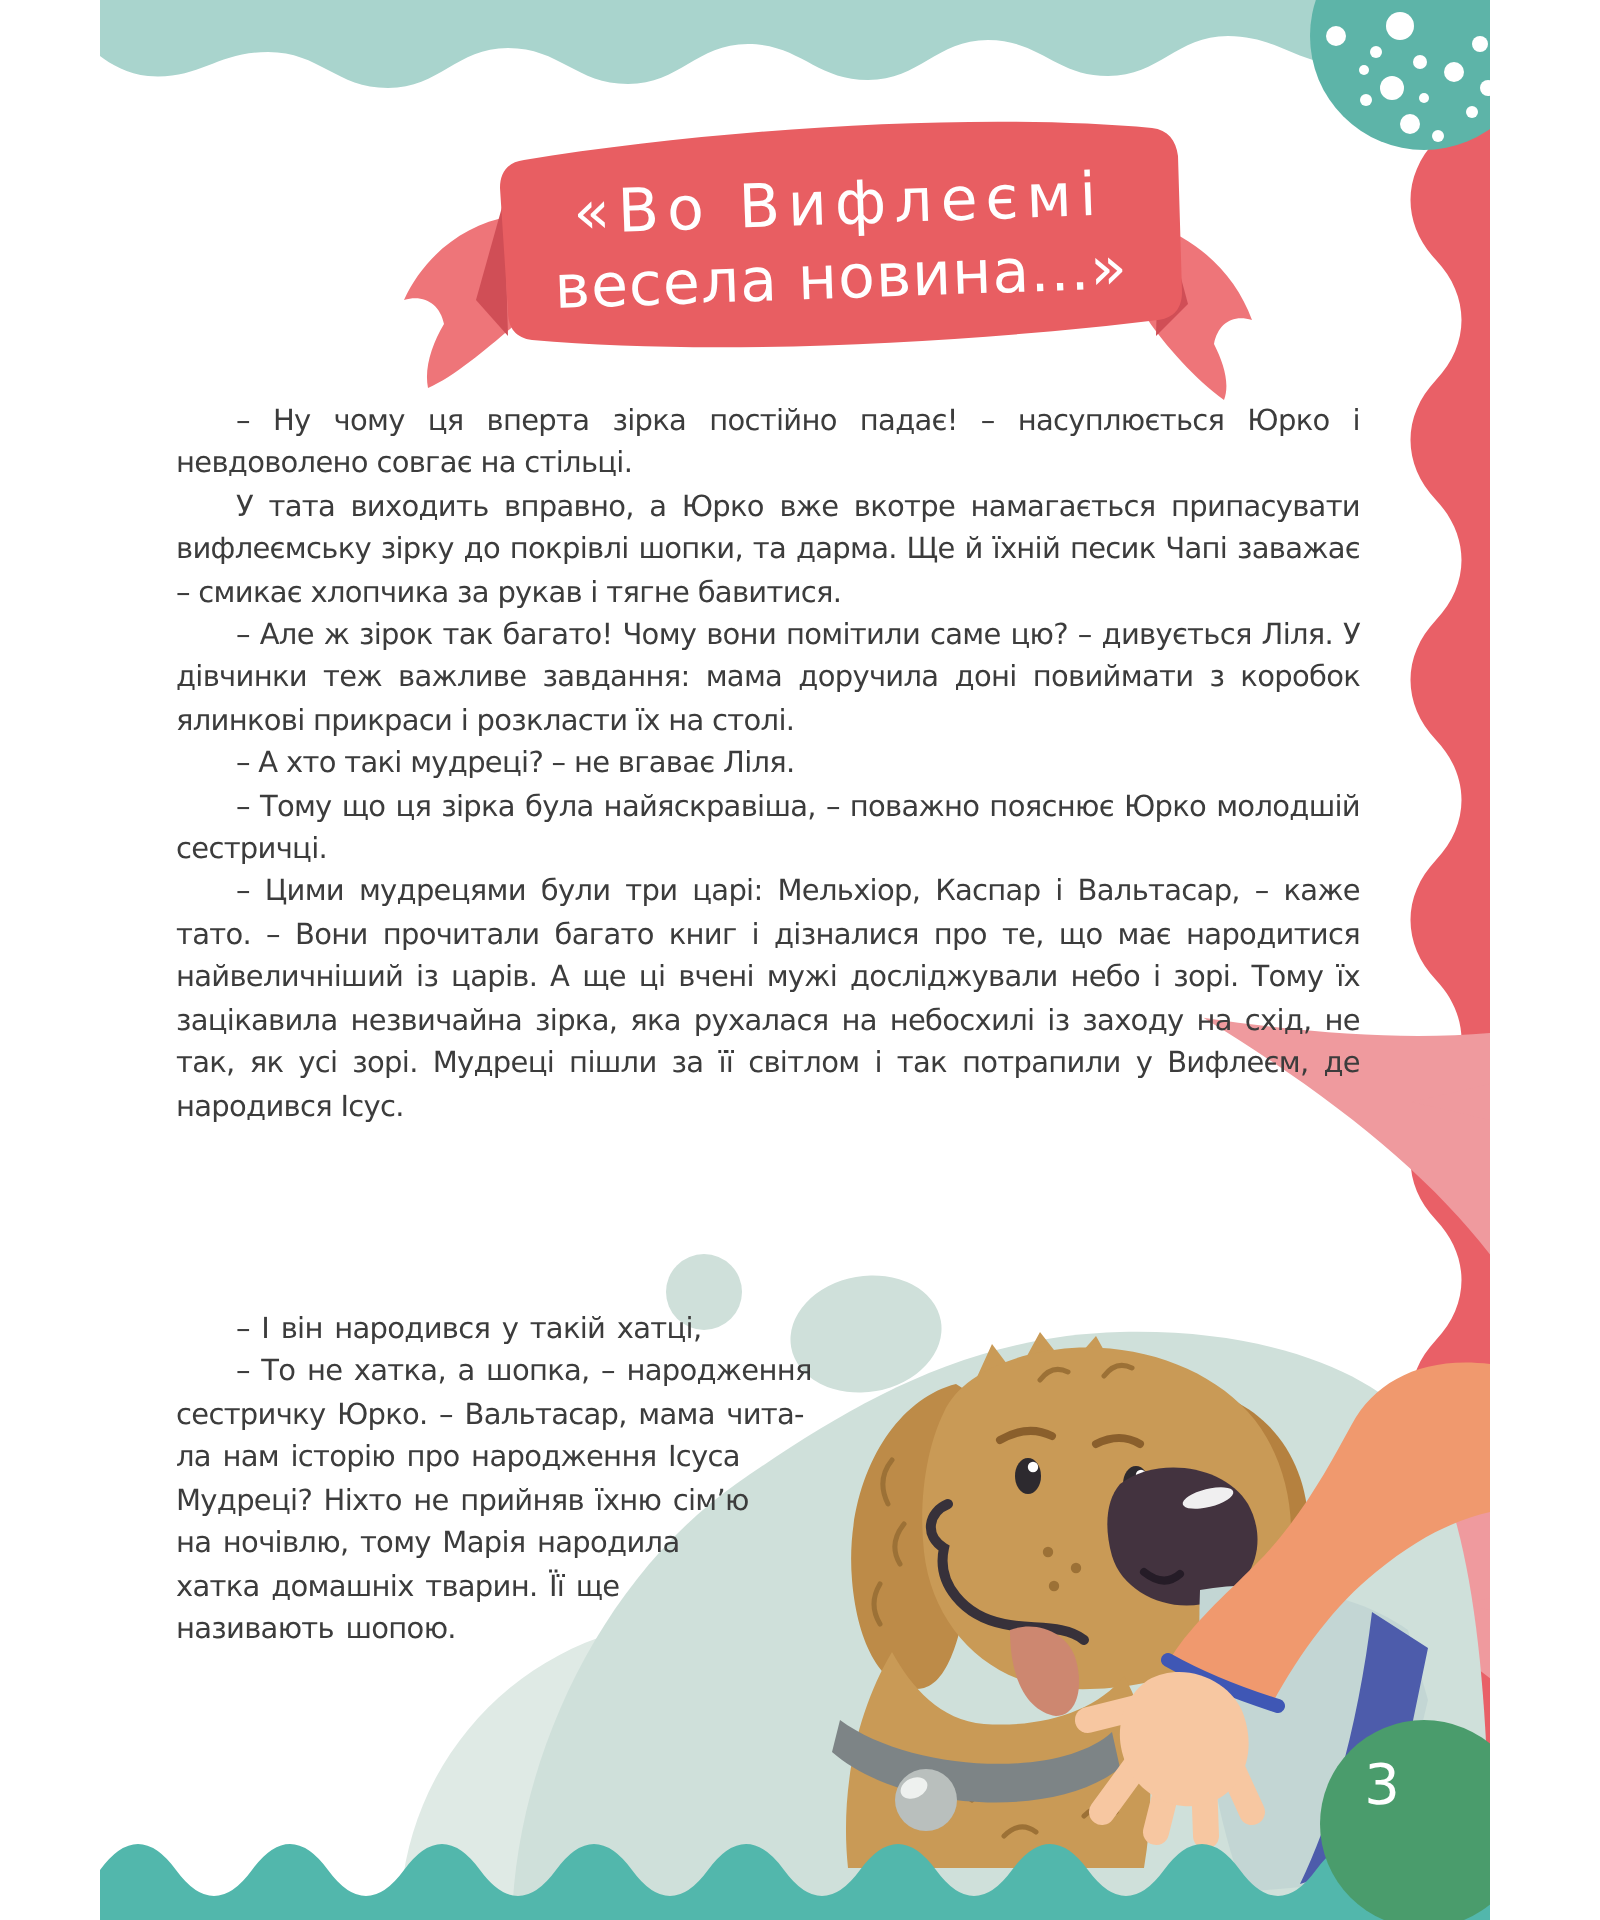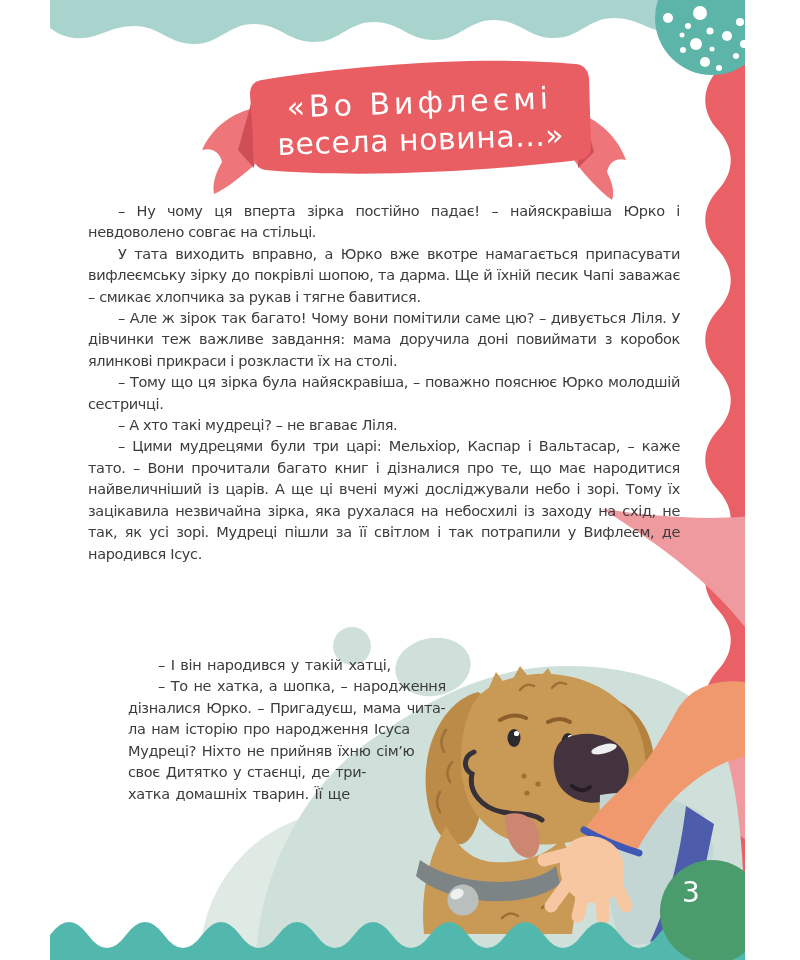--- a/index.html
+++ b/index.html
@@ -9,21 +9,21 @@
   .banner-text{position:absolute;left:246px;top:84px;width:348px;transform:rotate(-2deg);
                text-align:center;color:#ffffff;z-index:3;}
   .banner-text .l1{display:block;font-size:30px;line-height:37px;letter-spacing:4px;white-space:nowrap;}
   .banner-text .l2{display:block;font-size:30px;line-height:37px;letter-spacing:0.5px;white-space:nowrap;}
   .bodytext{position:absolute;left:88px;top:201px;width:592px;z-index:2;
             font-size:14.5px;line-height:21.4px;letter-spacing:-0.35px;color:#3c3c3c;
             text-align:justify;}
   .bodytext p{margin:0;text-indent:30px;}
   .narrow{position:absolute;left:88px;top:655px;z-index:2;
           font-size:14.5px;line-height:21.45px;letter-spacing:-0.35px;word-spacing:1.5px;
-          color:#3c3c3c;margin-left:40px;}
+          color:#3c3c3c;}
   .narrow div{white-space:nowrap;}
   .narrow div.ind{padding-left:30px;}
   .pagenum{position:absolute;left:674px;top:876px;width:34px;text-align:center;z-index:4;
            color:#ffffff;font-size:28px;line-height:34px;}
 </style>
 </head>
 <body>
 
 <div class="stage">
 
@@ -167,35 +167,36 @@
       <circle cx="712" cy="912" r="52" fill="#4a9c6c"></circle>
     </g>
   </svg>
 
   <div class="banner-text">
     <span class="l1">«Во Вифлеємі</span>
     <span class="l2">весела новина...»</span>
   </div>
 
   <div class="bodytext">
-    <p>– Ну чому ця вперта зірка постійно падає! – найяскравіша Юрко і невдоволено совгає на стільці.</p>
-    <p>У тата виходить вправно, а Юрко вже вкотре намагається припасувати вифлеємську зірку до покрівлі шопою, та дарма. Ще й їхній песик Чапі заважає – смикає хлопчика за рукав і тягне бавитися.</p>
+    <p>– Ну чому ця вперта зірка постійно падає! – насуплюється Юрко і невдоволено совгає на стільці.</p>
+    <p>У тата виходить вправно, а Юрко вже вкотре намагається припасувати вифлеємську зірку до покрівлі шопки, та дарма. Ще й їхній песик Чапі заважає – смикає хлопчика за рукав і тягне бавитися.</p>
     <p>– Але ж зірок так багато! Чому вони помітили саме цю? – дивується Ліля. У дівчинки теж важливе завдання: мама доручила доні повиймати з коробок ялинкові прикраси і розкласти їх на столі.</p>
+    <p>– А хто такі мудреці? – не вгаває Ліля.</p>
     <p>– Тому що ця зірка була найяскравіша, – поважно пояснює Юрко молодшій сестричці.</p>
-    <p>– А хто такі мудреці? – не вгаває Ліля.</p>
     <p>– Цими мудрецями були три царі: Мельхіор, Каспар і Вальтасар, – каже тато. – Вони прочитали багато книг і дізналися про те, що має народитися найвеличніший із царів. А ще ці вчені мужі досліджували небо і зорі. Тому їх зацікавила незвичайна зірка, яка рухалася на небосхилі із заходу на схід, не так, як усі зорі. Мудреці пішли за її світлом і так потрапили у Вифлеєм, де народився Ісус.</p>
   </div>
 
   <div class="narrow">
     <div class="ind">– І він народився у такій хатці,</div>
     <div class="ind">– То не хатка, а шопка, – народження</div>
-    <div>дізналися Юрко. – Пригадуєш, мама чита-</div>
+    <div>сестричку Юрко. – Вальтасар, мама чита-</div>
     <div>ла нам історію про народження Ісуса</div>
     <div>Мудреці? Ніхто не прийняв їхню сім’ю</div>
-    <div>своє Дитятко у стаєнці, де три-</div>
+    <div>на ночівлю, тому Марія народила</div>
     <div>хатка домашніх тварин. Її ще</div>
+    <div>називають шопою.</div>
   </div>
 
   <div class="pagenum">
     <span>3</span>
   </div>
 
 </div>
 
 </body></html>

